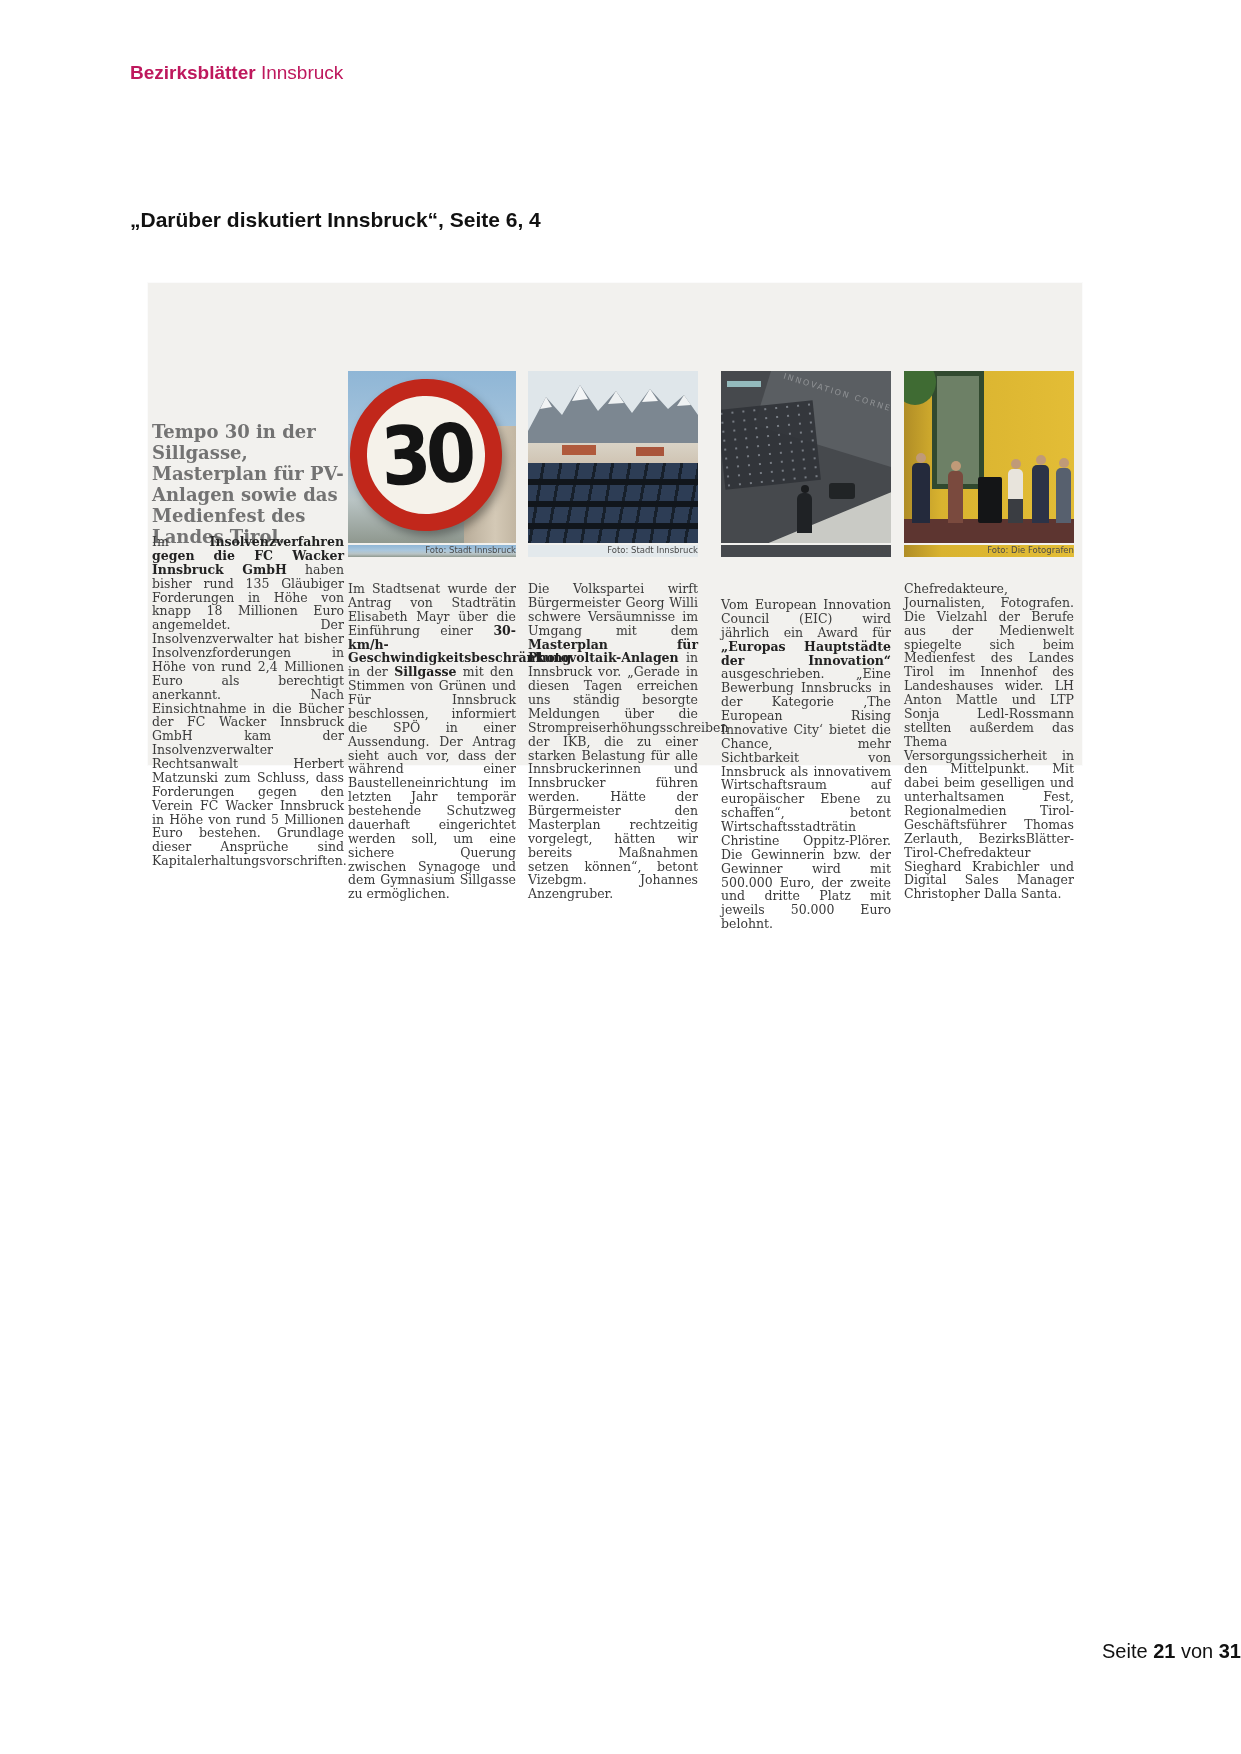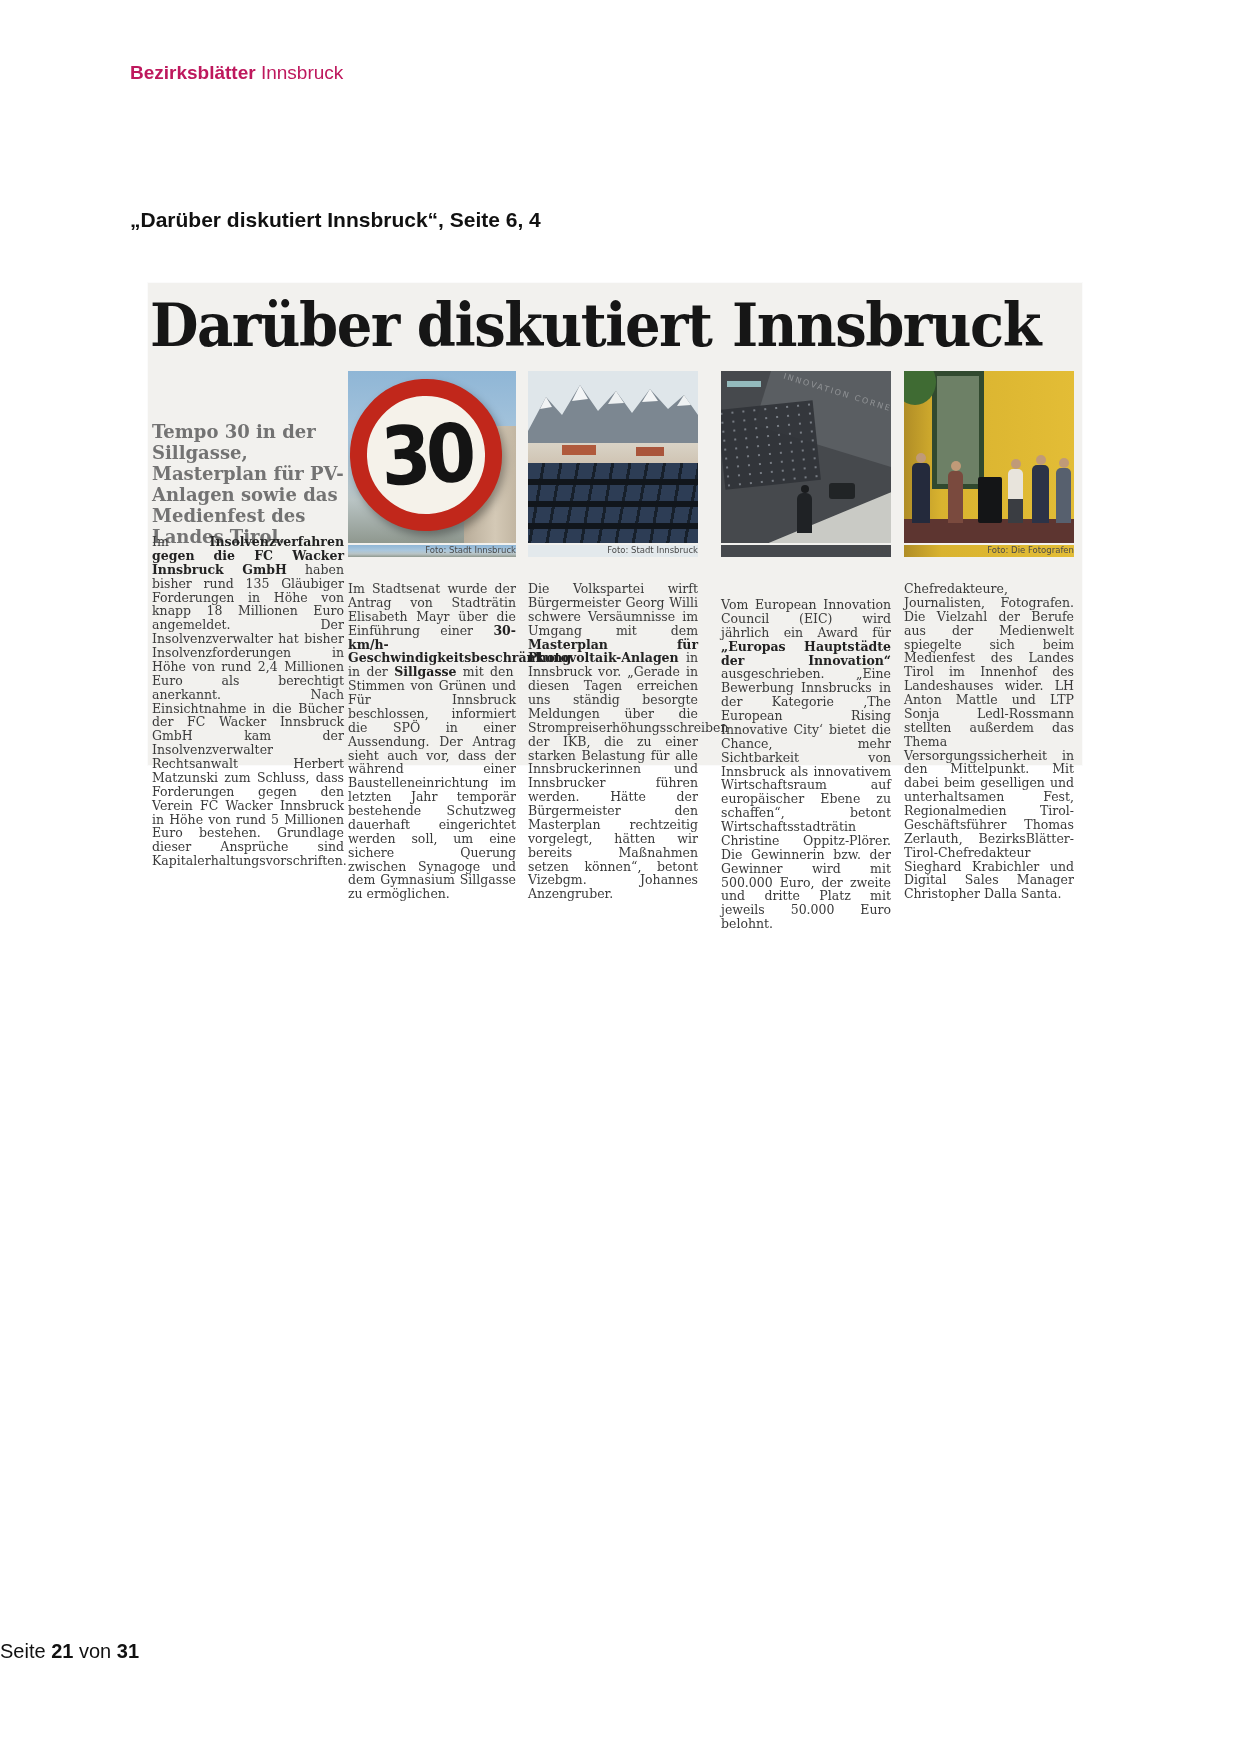--- a/index.html
+++ b/index.html
@@ -94,40 +94,36 @@
   .person::before{content:"";position:absolute;left:50%;margin-left:-5px;top:-10px;width:10px;height:10px;
                   border-radius:50%;background:#c09a78;}
   .p4-man1{left:8px;bottom:20px;width:18px;height:60px;background:#242a3c;}
   .p4-woman1{left:44px;bottom:20px;width:15px;height:52px;background:#7a4a3e;}
   .p4-podium{position:absolute;left:74px;bottom:20px;width:24px;height:46px;background:#141517;border-radius:2px;}
   .p4-woman2{left:104px;bottom:20px;width:15px;height:54px;background:linear-gradient(180deg,#e8e4dc 55%,#3a3d42 55%);}
   .p4-man2{left:128px;bottom:20px;width:17px;height:58px;background:#2c3347;}
   .p4-man3{left:152px;bottom:20px;width:15px;height:55px;background:#57606e;}
 
   
-  .footer{position:absolute;left:0;top:1640px;width:100%;text-align:left;font-size:20px;color:#111;}
+  .footer{position:absolute;left:0;top:1640px;width:100%;text-align:right;font-size:20px;color:#111;}
   .footer .b{font-weight:700;}
 </style>
 </head>
 <body>
 
 <div class="page">
 
   <div class="doc-header">
     <span class="brand">Bezirksblätter</span><span> Innsbruck</span>
   </div>
 
   <div class="section-heading">„Darüber diskutiert Innsbruck“, Seite 6, 4</div>
 
   <div class="clipping">
 
-    <div class="headline">
-      <span class="hl1">Darüber diskutiert</span>
-      <span class="hl2">Innsbruck</span>
-    </div>
 
     <div class="intro">Tempo 30 in der Sillgasse, Masterplan für PV-Anlagen sowie das Medienfest des Landes Tirol.</div>
 
     <div class="photo ph1">
       <div class="p1-building"></div>
       <div class="p1-sign">
         <span>30</span>
       </div>
     </div>
 

